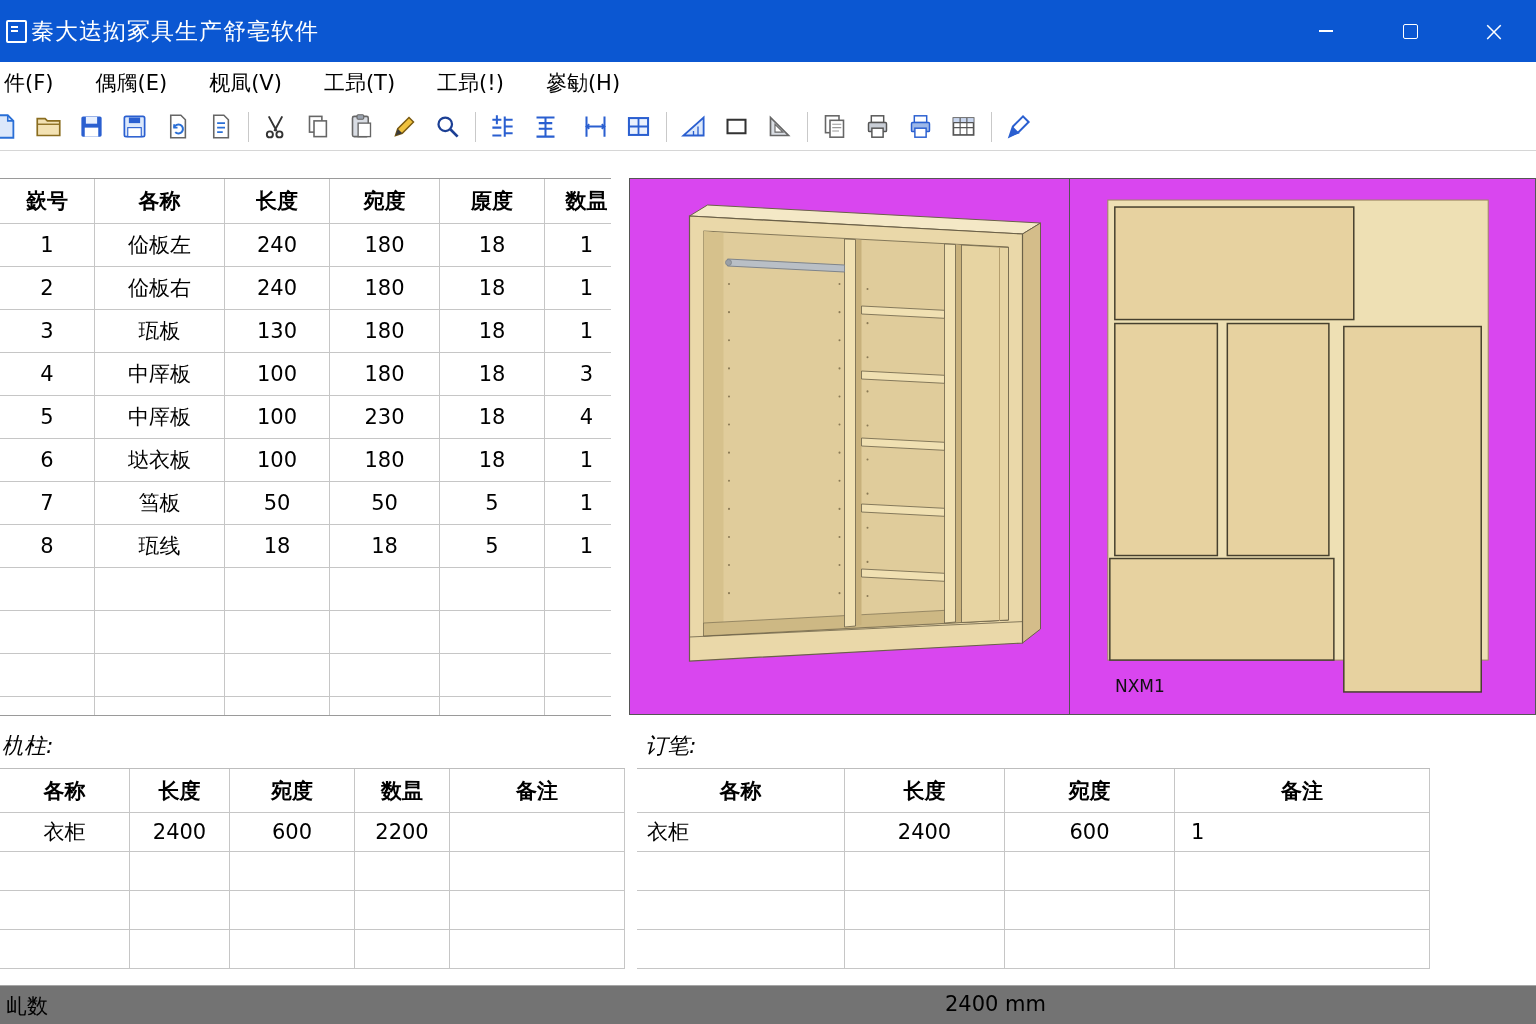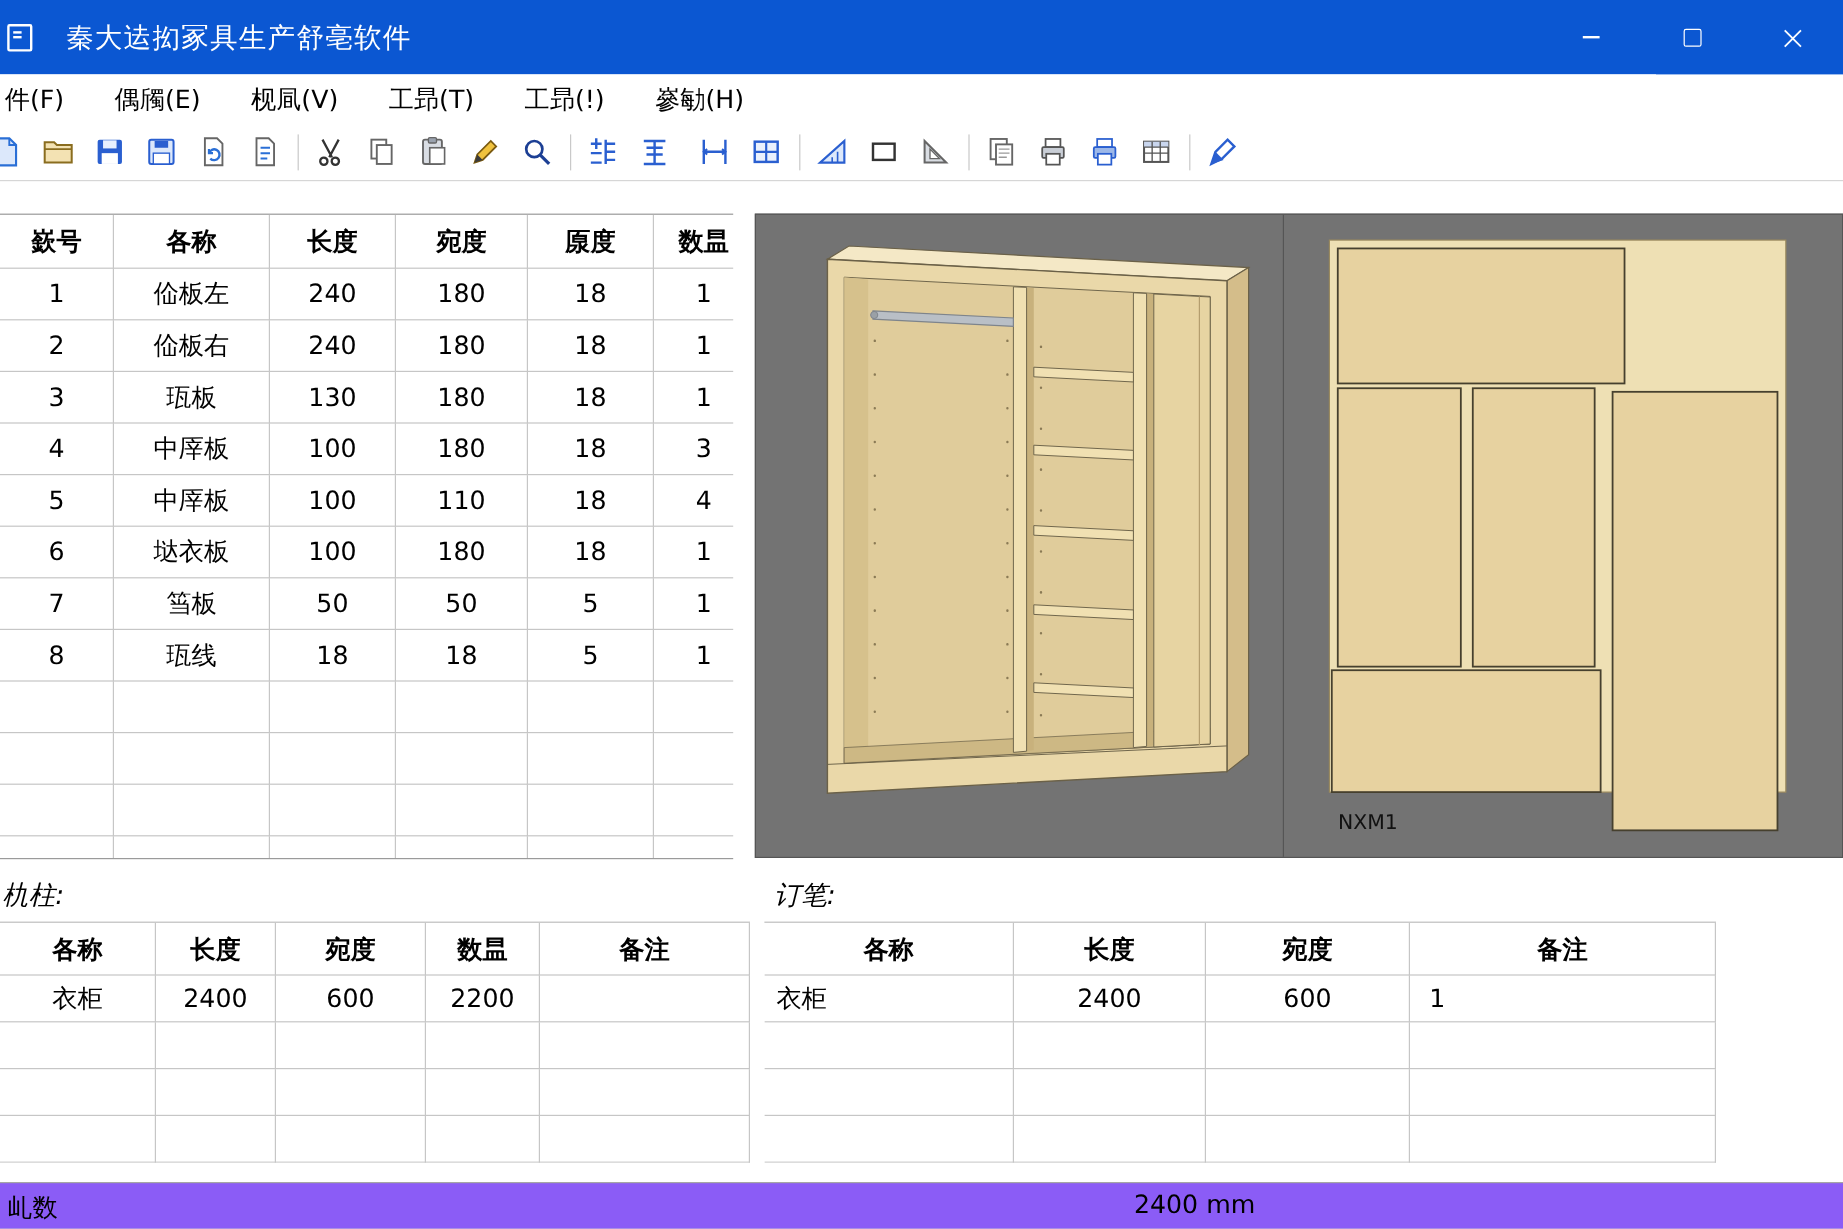--- a/index.html
+++ b/index.html
@@ -4,21 +4,21 @@
 <style>
   html,body{margin:0;padding:0;background:#888;}
   #app{position:relative;width:1536px;height:1024px;background:#fff;overflow:hidden;
        font-family:"DejaVu Sans","Liberation Sans",sans-serif;color:#000;}
 
   
   .titlebar{position:absolute;left:0;top:0;width:1536px;height:62px;background:#0b57d2;
             display:flex;align-items:center;color:#fff;}
   .app-icon{width:17px;height:19px;border:2px solid #fff;border-radius:2px;margin-left:6px;position:relative;}
   .app-icon:after{content:"";position:absolute;left:3px;top:4px;width:7px;height:2px;background:#fff;box-shadow:0 4px 0 #fff;}
-  .win-title{font-size:23px;margin-left:28px;letter-spacing:1px;}
+  .win-title{font-size:23px;margin-left:4px;letter-spacing:1px;}
   .win-ctrls{margin-left:auto;display:flex;height:62px;}
   .wbtn{width:84px;height:62px;display:flex;align-items:center;justify-content:center;font-size:22px;color:#fff;cursor:default;}
   .wbtn.max span{display:block;width:13px;height:13px;border:1.8px solid #fff;border-radius:2px;}
   .wbtn.min span{display:block;width:14px;height:2px;background:#fff;}
   .wbtn.close{font-size:28px;font-weight:300;}
 
   
   .menubar{position:absolute;left:0;top:62px;width:1380px;height:41px;background:#fff;display:flex;align-items:center;}
   .menu-item{font-size:21px;padding:0 12px;margin-right:18px;height:41px;display:flex;align-items:center;}
   .menu-item:first-child{margin-left:-8px;}
@@ -30,21 +30,21 @@
   .tb svg{width:27px;height:27px;}
   .tsep{width:1px;height:30px;background:#c9c9c9;margin:0 9px 0 2px;}
 
   
   .parts-table{position:absolute;left:0;top:178px;width:611px;height:536px;overflow:hidden;
                border-top:1px solid #9a9a9a;border-bottom:1px solid #9a9a9a;font-size:21px;}
   .prow{display:grid;grid-template-columns:95px 130px 105px 110px 105px 84px;}
   .prow .c{height:42px;border-right:1px solid #c6c6c6;border-bottom:1px solid #c6c6c6;
            display:flex;align-items:center;justify-content:center;overflow:hidden;}
   .prow.head .c{height:44px;font-weight:600;}
-  .canvas-wrap{position:absolute;left:629px;top:178px;width:905px;height:535px;border:1px solid #555;display:flex;background:#737373;}
+  .canvas-wrap{position:absolute;left:629px;top:178px;width:905px;height:535px;border:1px solid #555;display:flex;background:#d946ef;}
   .draw-panel{width:439px;height:100%;border-right:1px solid #555;position:relative;}
   .nest-panel{flex:1;height:100%;position:relative;}
   .nest-label{position:absolute;left:45px;top:497px;font-size:17px;color:#111;}
 
   
   .sec-label{position:absolute;top:731px;font-size:22px;font-style:italic;}
 
   
   .btable{position:absolute;top:768px;height:200px;overflow:hidden;font-size:21px;border-top:1px solid #bdbdbd;}
   .btable .brow{display:grid;}
@@ -52,21 +52,21 @@
   .btable .brow.head .c{height:43px;font-weight:600;}
   .btable .brow:not(.head) .c{height:38px;}
   #mat-table{left:0;width:625px;}
   #mat-table .brow{grid-template-columns:130px 100px 125px 95px 175px;}
   #ord-table{left:637px;width:793px;}
   #ord-table .brow{grid-template-columns:208px 160px 170px 255px;}
   #ord-table .brow:not(.head) .c:first-child{justify-content:flex-start;padding-left:10px;}
   #ord-table .brow:not(.head) .c:last-child{justify-content:flex-start;padding-left:16px;}
 
   
-  .statusbar{position:absolute;left:0;top:985px;width:1536px;height:39px;background:#8b5cf6;
+  .statusbar{position:absolute;left:0;top:985px;width:1536px;height:39px;background:#737373;
              border-top:1px solid #a6a6a6;font-size:21px;}
   .status-left{position:absolute;left:6px;top:6px;}
   .status-center{position:absolute;left:935px;top:6px;margin-left:10px;}
 </style>
 </head>
 <body>
 
 <div id="app">
 
   <div class="titlebar">
@@ -284,21 +284,21 @@
         <div class="c">中厗板</div>
         <div class="c">100</div>
         <div class="c">180</div>
         <div class="c">18</div>
         <div class="c">3</div>
     </div>
     <div class="prow">
       <div class="c">5</div>
         <div class="c">中厗板</div>
         <div class="c">100</div>
-        <div class="c">110</div>
+        <div class="c">230</div>
         <div class="c">18</div>
         <div class="c">4</div>
     </div>
     <div class="prow">
       <div class="c">6</div>
         <div class="c">垯衣板</div>
         <div class="c">100</div>
         <div class="c">180</div>
         <div class="c">18</div>
         <div class="c">1</div>

